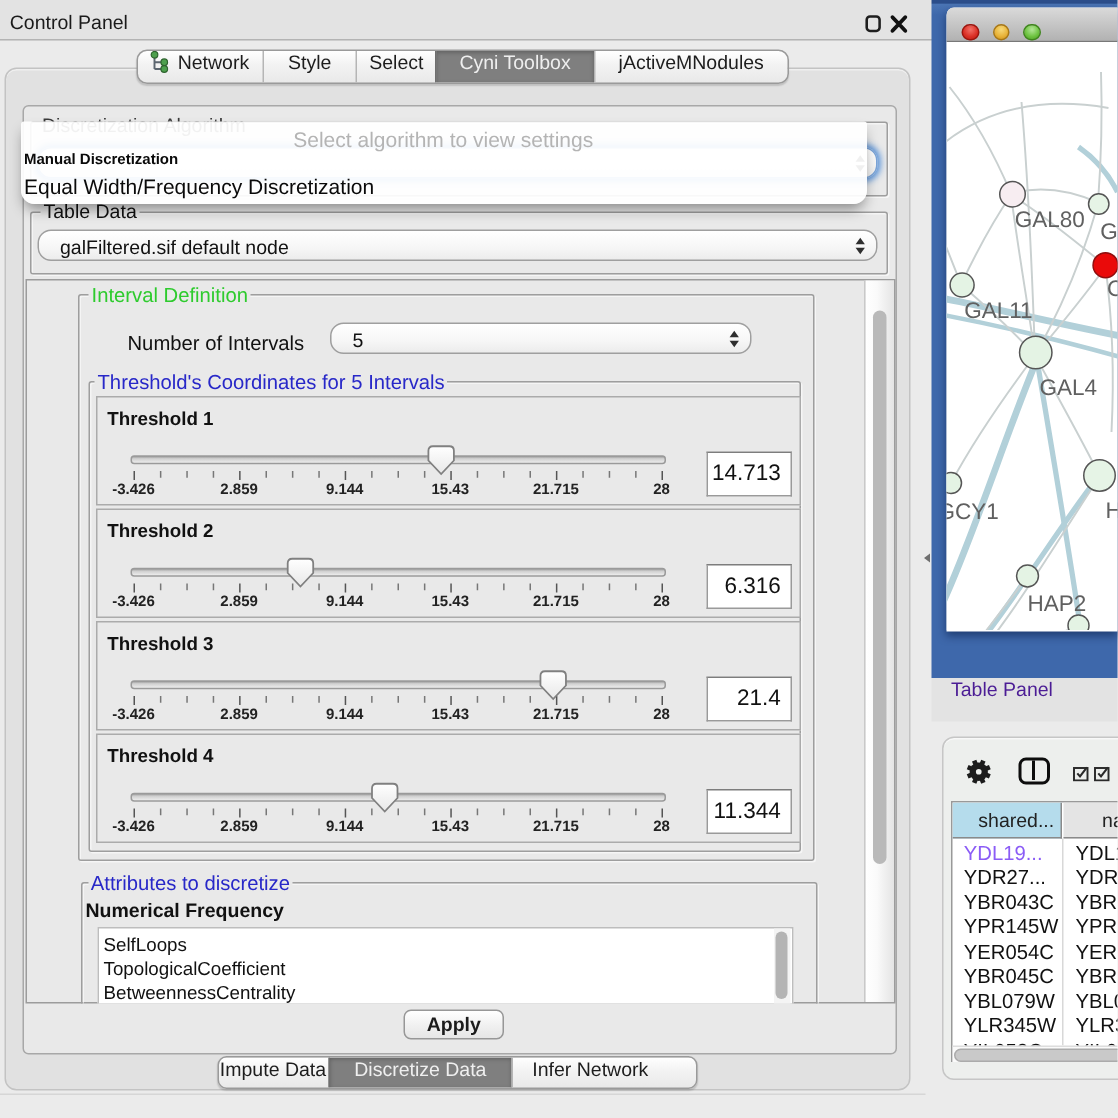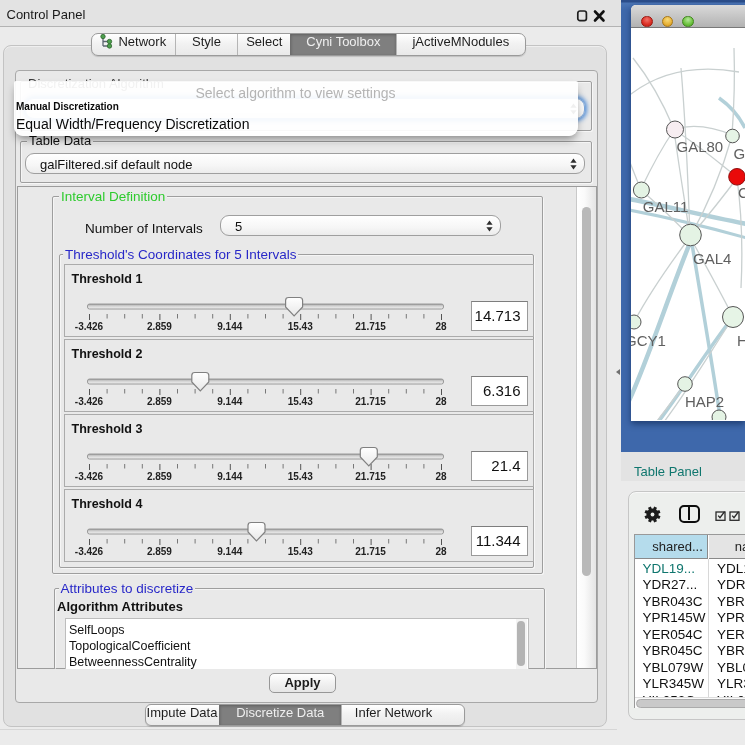--- a/index.html
+++ b/index.html
@@ -281,21 +281,21 @@
       <div class="tl" style="left:135.3px">9.144</div>
       <div class="tl" style="left:205.7px">15.43</div>
       <div class="tl" style="left:276.1px">21.715</div>
       <div class="tl" style="left:346.5px">28</div>
     </div>
     <div class="vbox">11.344</div>
   </div>
 <div class="abs" style="left:17px;top:575px;width:558px;height:93.5px;overflow:hidden">
 <div class="grp" style="left:37px;top:13px;width:490.5px;height:120px"></div>
 <div class="abs" style="left:41.5px;top:6px;font-size:13.5px;color:#2828c8;background:#e9e9e9;padding:0 2px">Attributes to discretize</div>
-<div class="abs" style="left:40px;top:24px;font-size:13px;font-weight:bold;color:#111">Algorithm Attributes</div>
+<div class="abs" style="left:40px;top:24px;font-size:13px;font-weight:bold;color:#111">Numerical Frequency</div>
 <div class="abs" style="left:48px;top:43px;width:464px;height:56px;background:#fff;border:1px solid #bdbdbd">
       <div style="position:absolute;left:3px;top:4px;font-size:12.5px;color:#111">SelfLoops</div>
       <div style="position:absolute;left:3px;top:20.2px;font-size:12.5px;color:#111">TopologicalCoefficient</div>
       <div style="position:absolute;left:3px;top:36.4px;font-size:12.5px;color:#111">BetweennessCentrality</div>
       <div style="position:absolute;right:1px;top:0;width:11px;height:54px;background:#f4f4f4">
         <div style="position:absolute;left:1px;top:2px;width:8px;height:45px;background:#b4b4b4;border-radius:4px"></div>
       </div>
     </div>
 </div>
 <div class="btn" style="left:269px;top:673px;width:67px;height:19.5px;line-height:18px">Apply</div>
@@ -351,21 +351,21 @@
     <text x="45.5" y="123.5" font-family="Liberation Sans,sans-serif" font-size="15" fill="#606060">GAL80</text>
     <text x="102.5" y="131" font-family="Liberation Sans,sans-serif" font-size="15" fill="#606060">GA</text>
     <text x="11.8" y="183.8" font-family="Liberation Sans,sans-serif" font-size="15" fill="#606060">GAL11</text>
     <text x="107" y="169.5" font-family="Liberation Sans,sans-serif" font-size="15" fill="#606060">C</text>
     <text x="62" y="235.5" font-family="Liberation Sans,sans-serif" font-size="15" fill="#606060">GAL4</text>
     <text x="-6" y="318" font-family="Liberation Sans,sans-serif" font-size="15" fill="#606060">GCY1</text>
     <text x="106" y="317.5" font-family="Liberation Sans,sans-serif" font-size="15" fill="#606060">H</text>
     <text x="54" y="379" font-family="Liberation Sans,sans-serif" font-size="15" fill="#606060">HAP2</text>
   </svg>
 <div class="abs" style="left:621px;top:452px;width:124px;height:29px;background:#e3e3e3"></div>
-<div class="abs" style="left:634px;top:464px;font-size:13px;color:#0f766e">Table Panel</div>
+<div class="abs" style="left:634px;top:452px;font-size:13px;color:#4c1d95">Table Panel</div>
 <div class="abs" style="left:628px;top:491px;width:130px;height:229px;background:#edefed;border:1px solid #c6c6c6;border-radius:8px 0 0 8px;box-shadow:inset 0 1px 0 #f8f8f8"></div>
 <svg class="abs" style="left:642.5px;top:505px" width="19" height="19" viewBox="0 0 19 19">
     <line x1="9.5" y1="9.5" x2="16.89" y2="12.56" stroke="#1c1c1c" stroke-width="3.1"></line>
     <line x1="9.5" y1="9.5" x2="12.56" y2="16.89" stroke="#1c1c1c" stroke-width="3.1"></line>
     <line x1="9.5" y1="9.5" x2="6.44" y2="16.89" stroke="#1c1c1c" stroke-width="3.1"></line>
     <line x1="9.5" y1="9.5" x2="2.11" y2="12.56" stroke="#1c1c1c" stroke-width="3.1"></line>
     <line x1="9.5" y1="9.5" x2="2.11" y2="6.44" stroke="#1c1c1c" stroke-width="3.1"></line>
     <line x1="9.5" y1="9.5" x2="6.44" y2="2.11" stroke="#1c1c1c" stroke-width="3.1"></line>
     <line x1="9.5" y1="9.5" x2="12.56" y2="2.11" stroke="#1c1c1c" stroke-width="3.1"></line>
     <line x1="9.5" y1="9.5" x2="16.89" y2="6.44" stroke="#1c1c1c" stroke-width="3.1"></line>
@@ -379,21 +379,21 @@
     <rect x="1" y="2" width="9" height="8.3" fill="none" stroke="#2a2a2a" stroke-width="1.3"></rect>
     <path d="M3.2 5.6 L5 7.6 L9.6 1.6" stroke="#2a2a2a" stroke-width="1.4" fill="none"></path>
   </svg>
 <svg class="abs" style="left:729px;top:509.5px" width="12" height="11" viewBox="0 0 12 11">
     <rect x="1" y="2" width="9" height="8.3" fill="none" stroke="#2a2a2a" stroke-width="1.3"></rect>
     <path d="M3.2 5.6 L5 7.6 L9.6 1.6" stroke="#2a2a2a" stroke-width="1.4" fill="none"></path>
   </svg>
 <div class="abs" style="left:633.5px;top:533.5px;width:111.5px;height:174px;border-left:1px solid #999;border-top:1px solid #999;overflow:hidden;background:#fff">
 <div style="position:absolute;left:0;top:0;width:73px;height:24.5px;background:#b5dcec;border-right:1px solid #8a8a8a;border-bottom:1px solid #8a8a8a;font-size:13px;color:#222;text-align:center;line-height:24px;padding-left:14px">shared...</div>
 <div style="position:absolute;left:74px;top:0;width:85px;height:24.5px;background:#e4e4e4;border-bottom:1px solid #8a8a8a;font-size:13px;color:#222;text-align:center;line-height:24px">name</div>
-<div style="position:absolute;left:8px;top:26.0px;font-size:13.5px;color:#0f766e">YDL19...</div>
+<div style="position:absolute;left:8px;top:26.0px;font-size:13.5px;color:#8b5cf6">YDL19...</div>
 <div style="position:absolute;left:82.5px;top:26.0px;font-size:13.5px;color:#111;white-space:nowrap">YDL194W</div>
 <div style="position:absolute;left:8px;top:42.5px;font-size:13.5px;color:#111">YDR27...</div>
 <div style="position:absolute;left:82.5px;top:42.5px;font-size:13.5px;color:#111;white-space:nowrap">YDR277C</div>
 <div style="position:absolute;left:8px;top:59.1px;font-size:13.5px;color:#111">YBR043C</div>
 <div style="position:absolute;left:82.5px;top:59.1px;font-size:13.5px;color:#111;white-space:nowrap">YBR043C</div>
 <div style="position:absolute;left:8px;top:75.7px;font-size:13.5px;color:#111">YPR145W</div>
 <div style="position:absolute;left:82.5px;top:75.7px;font-size:13.5px;color:#111;white-space:nowrap">YPR145W</div>
 <div style="position:absolute;left:8px;top:92.2px;font-size:13.5px;color:#111">YER054C</div>
 <div style="position:absolute;left:82.5px;top:92.2px;font-size:13.5px;color:#111;white-space:nowrap">YER054C</div>
 <div style="position:absolute;left:8px;top:108.8px;font-size:13.5px;color:#111">YBR045C</div>

